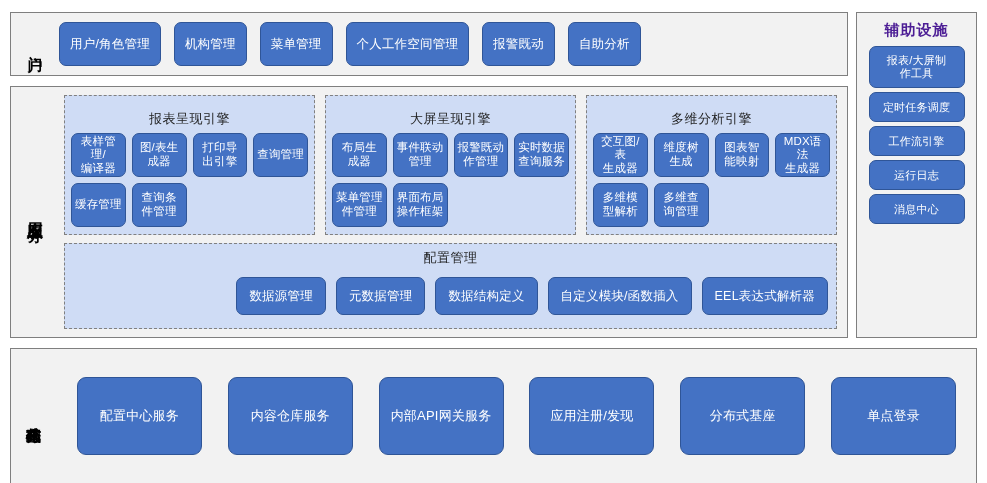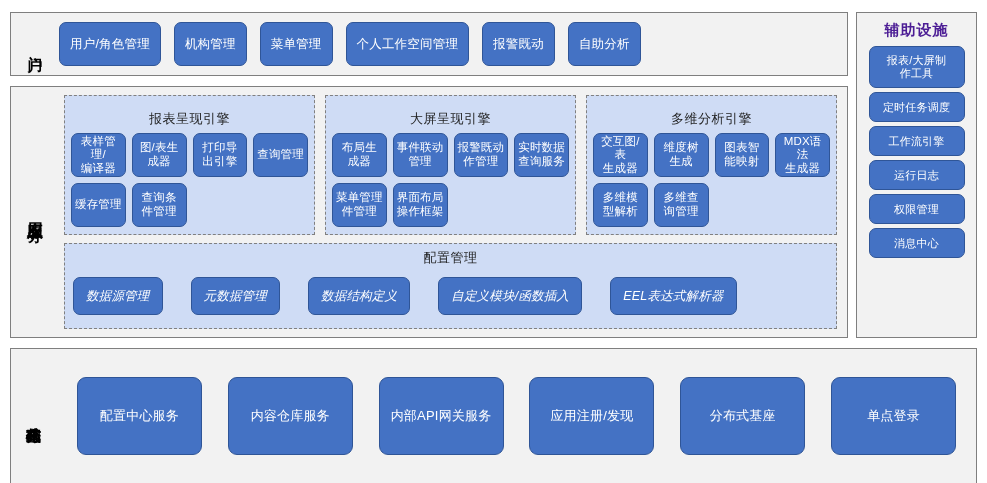--- a/index.html
+++ b/index.html
@@ -193,23 +193,22 @@
     text-align: center;
     font-size: 13px;
     color: #1f1f1f;
     margin: 2px 0 5px 0;
     letter-spacing: 0.5px;
   }
   .config-nodes {
     flex: 1 1 auto;
     display: flex;
     align-items: center;
-    justify-content: flex-start;
-    gap: 28px;
-    font-style: italic;
+    justify-content: flex-end;
+    gap: 10px;
   }
   .config-nodes .node {
     height: 38px;
     font-size: 12.5px;
     padding: 0 12px;
     flex: 0 1 auto;
   }
 
   
   #dist-layer {
@@ -258,21 +257,20 @@
     </div>
   </div>
 
   <div id="aux-layer">
     <div id="aux-title">辅助设施</div>
     <div class="node tall">报表/大屏制
 作工具</div>
     <div class="node">定时任务调度</div>
     <div class="node">工作流引擎</div>
     <div class="node">运行日志</div>
-    <div class="node">权限管理</div>
     <div class="node">消息中心</div>
   </div>
 
   <div class="layer" id="app-layer">
     <div class="layer-label">
       <span class="vtext">应用服务</span>
     </div>
     <div class="app-body">
 
       <div class="engines-row">

